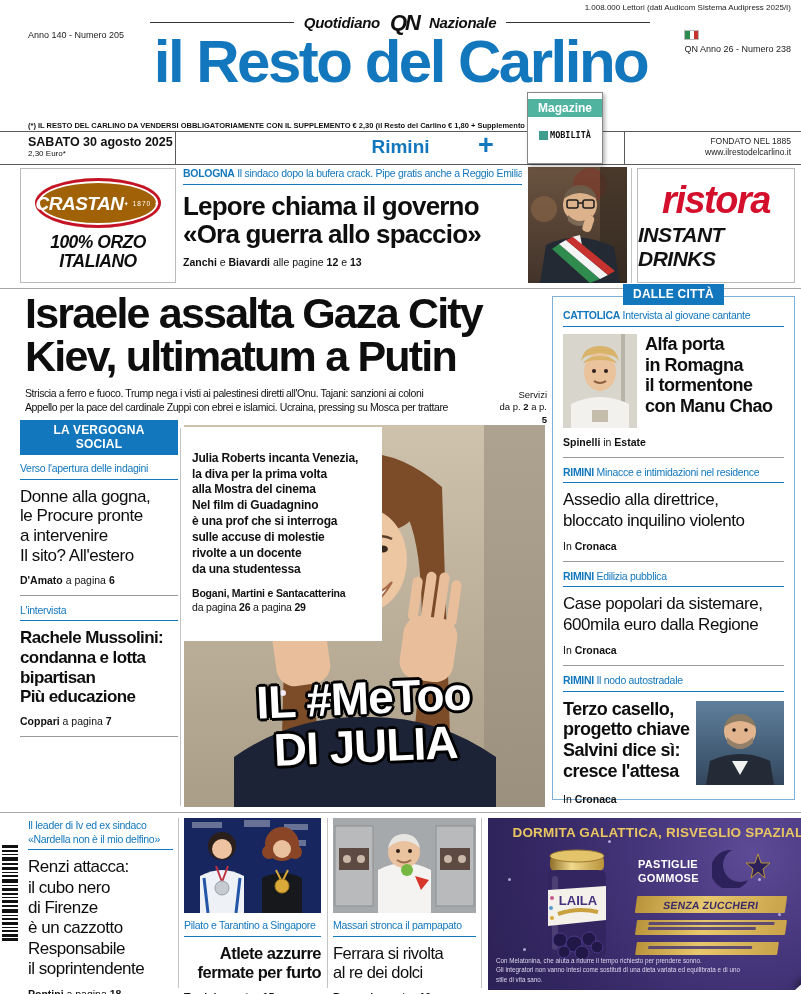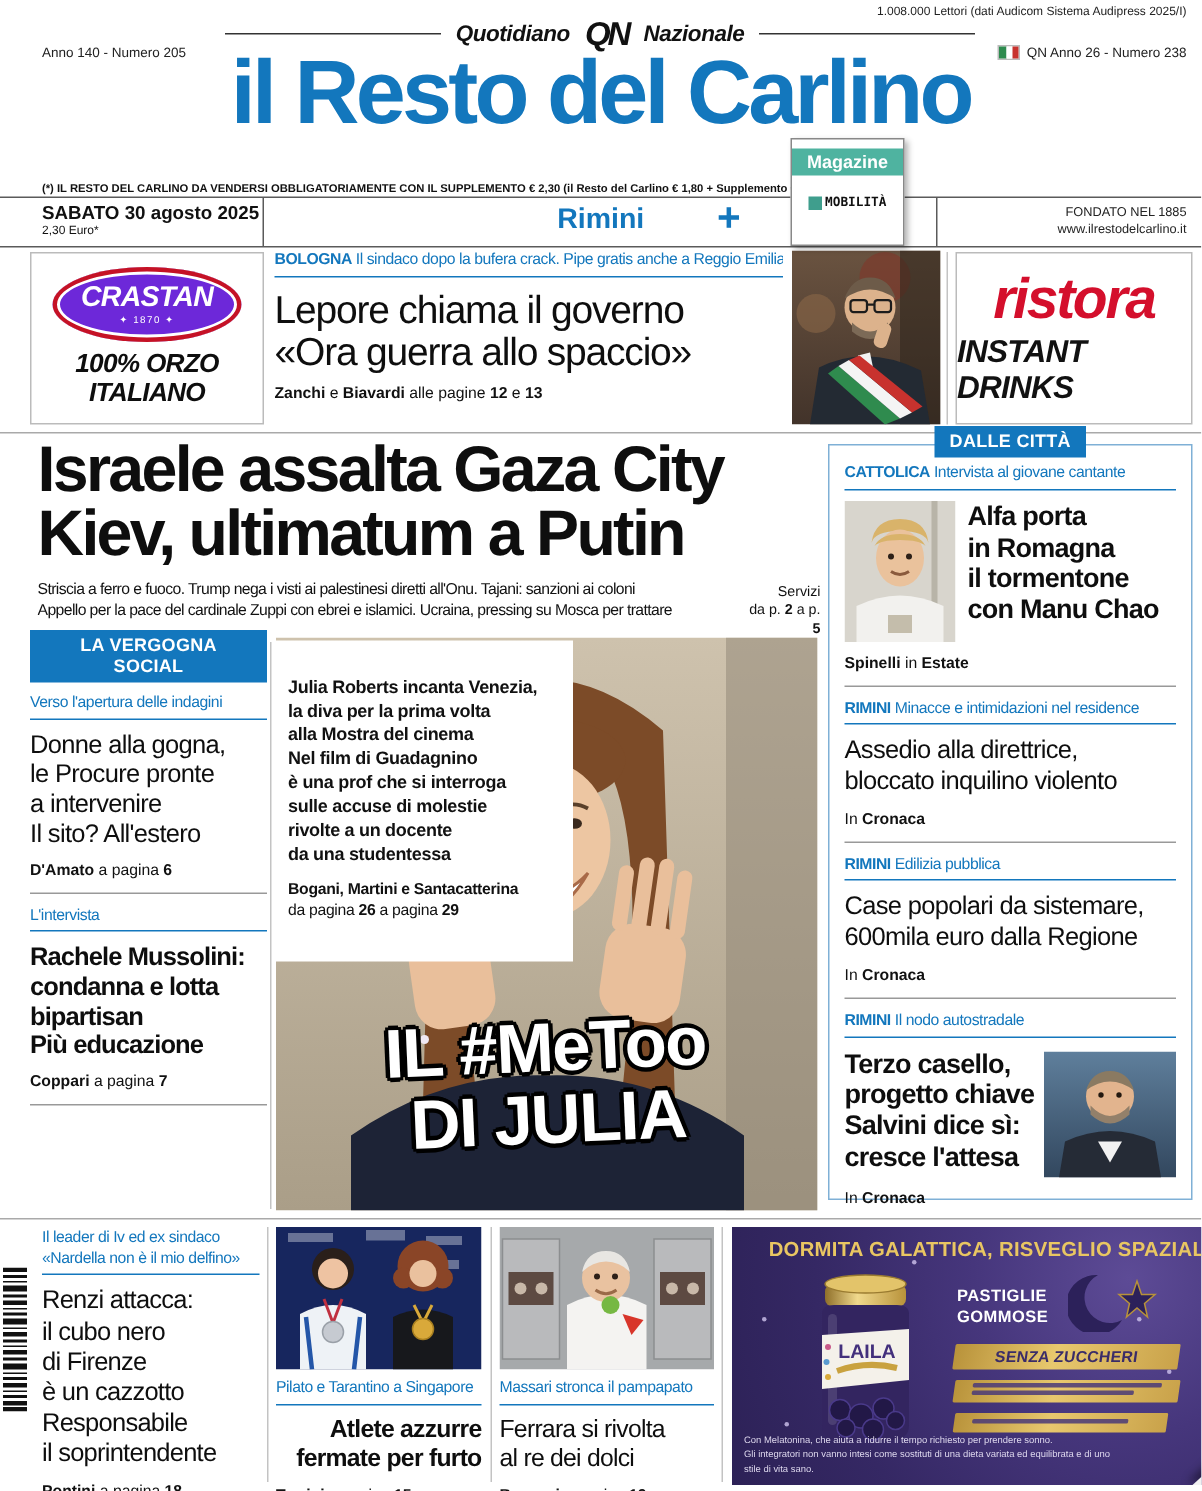--- a/index.html
+++ b/index.html
@@ -9,21 +9,21 @@
   .vrule{position:absolute;width:1px;background:#c3c3c3;}
   .hrule{position:absolute;left:0;right:0;height:1px;background:#a9a9a9;}
 
   
   .readers{top:3px;right:10px;font-size:8px;color:#222;}
   .qn-row{top:13px;left:150px;width:500px;display:flex;align-items:center;gap:10px;justify-content:space-between;}
   .qn-row .hline{flex:1;border-top:1.5px solid #333;height:0;}
   .qn-pre,.qn-post{font-size:15px;font-weight:800;font-style:italic;letter-spacing:-0.3px;}
   .qn-logo{font-size:22px;font-weight:800;font-style:italic;letter-spacing:-2px;line-height:.9;}
   .ed-left{top:30px;left:28px;font-size:9px;color:#222;}
-  .ed-right{top:30px;right:10px;font-size:9px;color:#222;display:flex;align-items:flex-start;gap:4px;}
+  .ed-right{top:30px;right:10px;font-size:9px;color:#222;display:flex;align-items:flex-start;gap:4px;flex-direction:column;}
   .flag{width:13px;height:8px;display:inline-flex;border:0.5px solid #bbb;}
   .flag i{flex:1;display:block;}
   .flag .fg{background:#2e8b4f}.flag .fw{background:#fff}.flag .fr{background:#c8322e}
 
   
   .masthead{top:32px;left:0;right:0;text-align:center;margin:0;color:#1377bd;
             font-size:60px;font-weight:800;letter-spacing:-2.5px;line-height:1;}
   .insert{left:527px;top:92px;width:74px;height:70px;background:#fff;border:1px solid #888;
           box-shadow:2px 2px 4px rgba(0,0,0,.3);z-index:6;}
   .ins-band{margin-top:6px;background:#4fb3a0;color:#fff;font-weight:800;font-size:12px;
@@ -51,28 +51,28 @@
   .kicker .tag{font-weight:800;}
   .headline{color:#0e0e0e;white-space:pre-line;}
   .byline{font-size:10.5px;margin-top:8px;color:#111;}
   .byline .b{font-weight:800;}
   .badge{display:inline-block;background:#1377bd;color:#fff;font-weight:800;font-size:12px;
          padding:3px 10px 4px;letter-spacing:0.2px;}
   .col-div{border-top:1px solid #999;margin:9px 0 8px;}
 
   
   .crastan{left:20px;top:168px;width:156px;height:115px;border:1px solid #bbb;box-sizing:border-box;text-align:center;}
-  .crastan-logo{margin:9px auto 5px;width:126px;height:50px;background:#6d28d9;border-radius:50%/50%;
+  .crastan-logo{margin:9px auto 5px;width:126px;height:50px;background:#a16207;border-radius:50%/50%;
                 box-shadow:inset 0 0 0 3px #c51226,inset 0 0 0 5px #fff;color:#fff;
-                display:flex;flex-direction:column;align-items:center;justify-content:center;}
+                display:flex;flex-direction:row;align-items:center;justify-content:center;}
   .crastan-brand{font-weight:800;font-style:italic;font-size:19px;letter-spacing:-0.5px;line-height:1;}
   .crastan-year{font-size:6.5px;margin-top:1px;letter-spacing:1px;}
   .crastan-claim{font-style:italic;font-weight:800;font-size:17.5px;line-height:1.1;letter-spacing:-0.5px;white-space:pre-line;}
   .bologna{left:183px;top:167px;width:339px;}
-  .bologna .headline{font-size:26px;font-weight:400;line-height:1.08;letter-spacing:-0.8px;margin-top:3px;}
+  .bologna .headline{font-size:26px;font-weight:700;line-height:1.08;letter-spacing:-0.8px;margin-top:3px;}
   .lepore{left:528px;top:167px;width:99px;height:116px;}
   .ristora{left:637px;top:168px;width:158px;height:115px;border:1px solid #bbb;box-sizing:border-box;
            display:flex;flex-direction:column;align-items:center;justify-content:center;gap:4px;}
   .ristora-brand{color:#d40f2c;font-style:italic;font-weight:800;font-size:38px;letter-spacing:-1.5px;line-height:1;}
   .ristora-sub{font-style:italic;font-weight:700;font-size:21px;letter-spacing:-0.5px;color:#111;}
 
   
   .lead-title{left:25px;top:292px;width:535px;font-size:43px;font-weight:800;line-height:1.0;
               letter-spacing:-1.8px;white-space:pre-line;}
   .lead-deck{left:25px;top:387px;width:472px;font-size:10.5px;line-height:1.3;letter-spacing:-0.4px;

